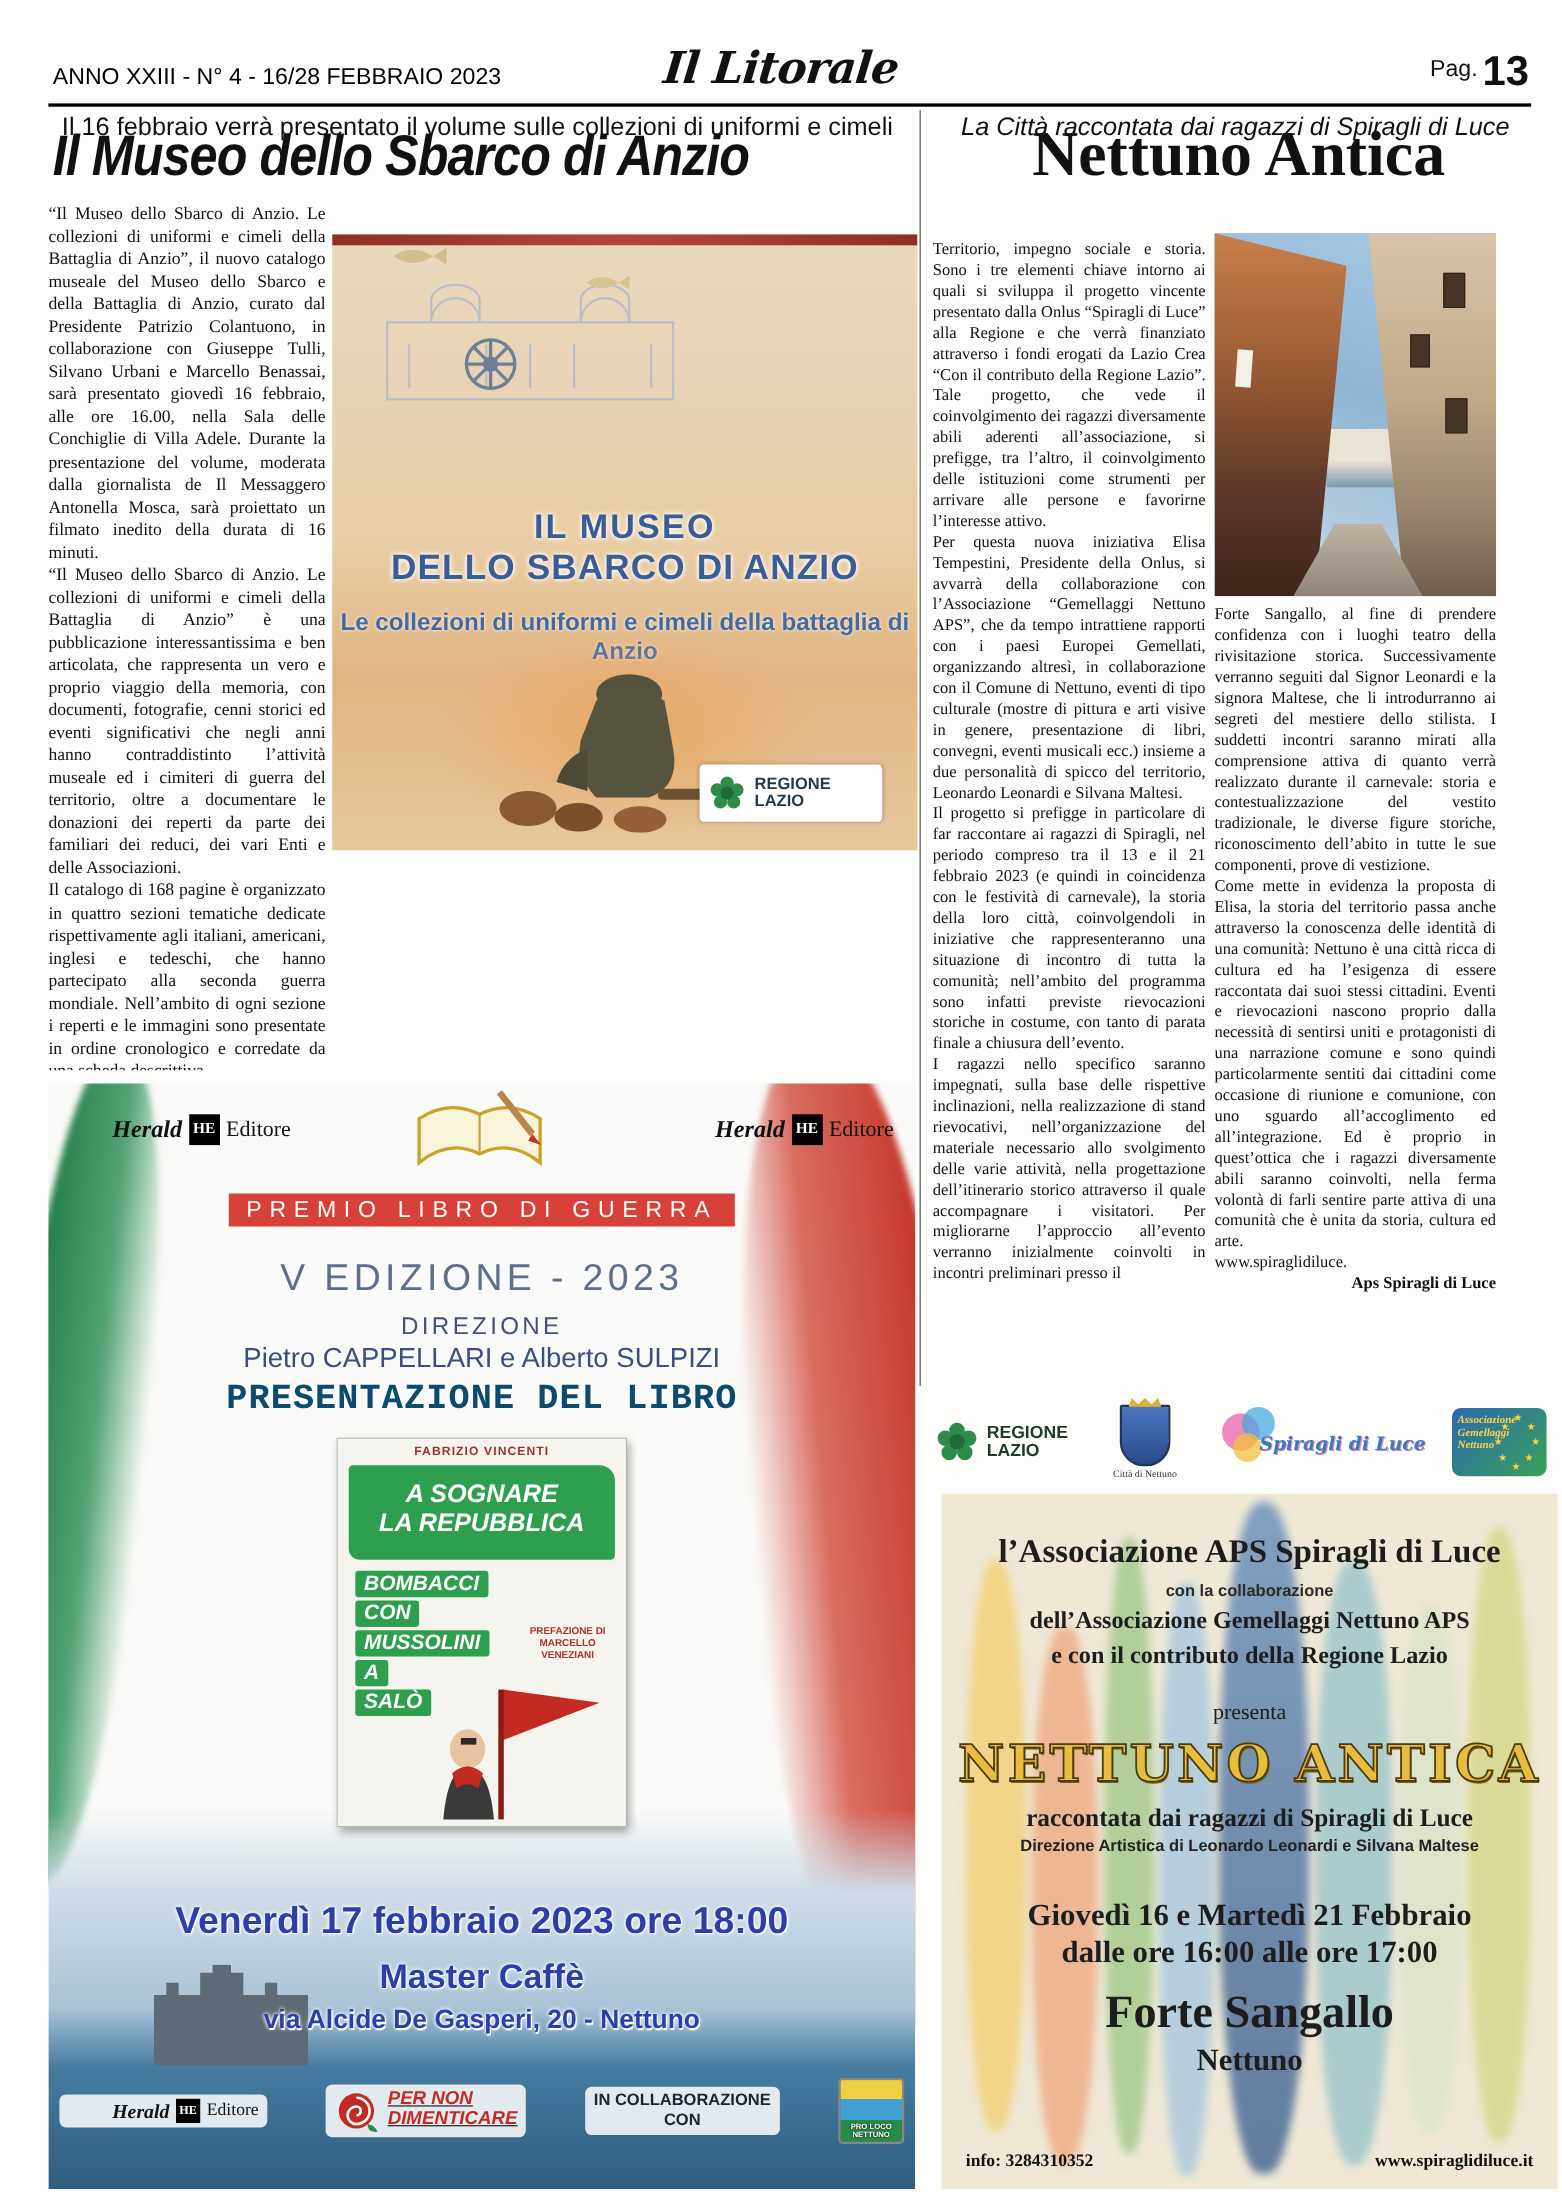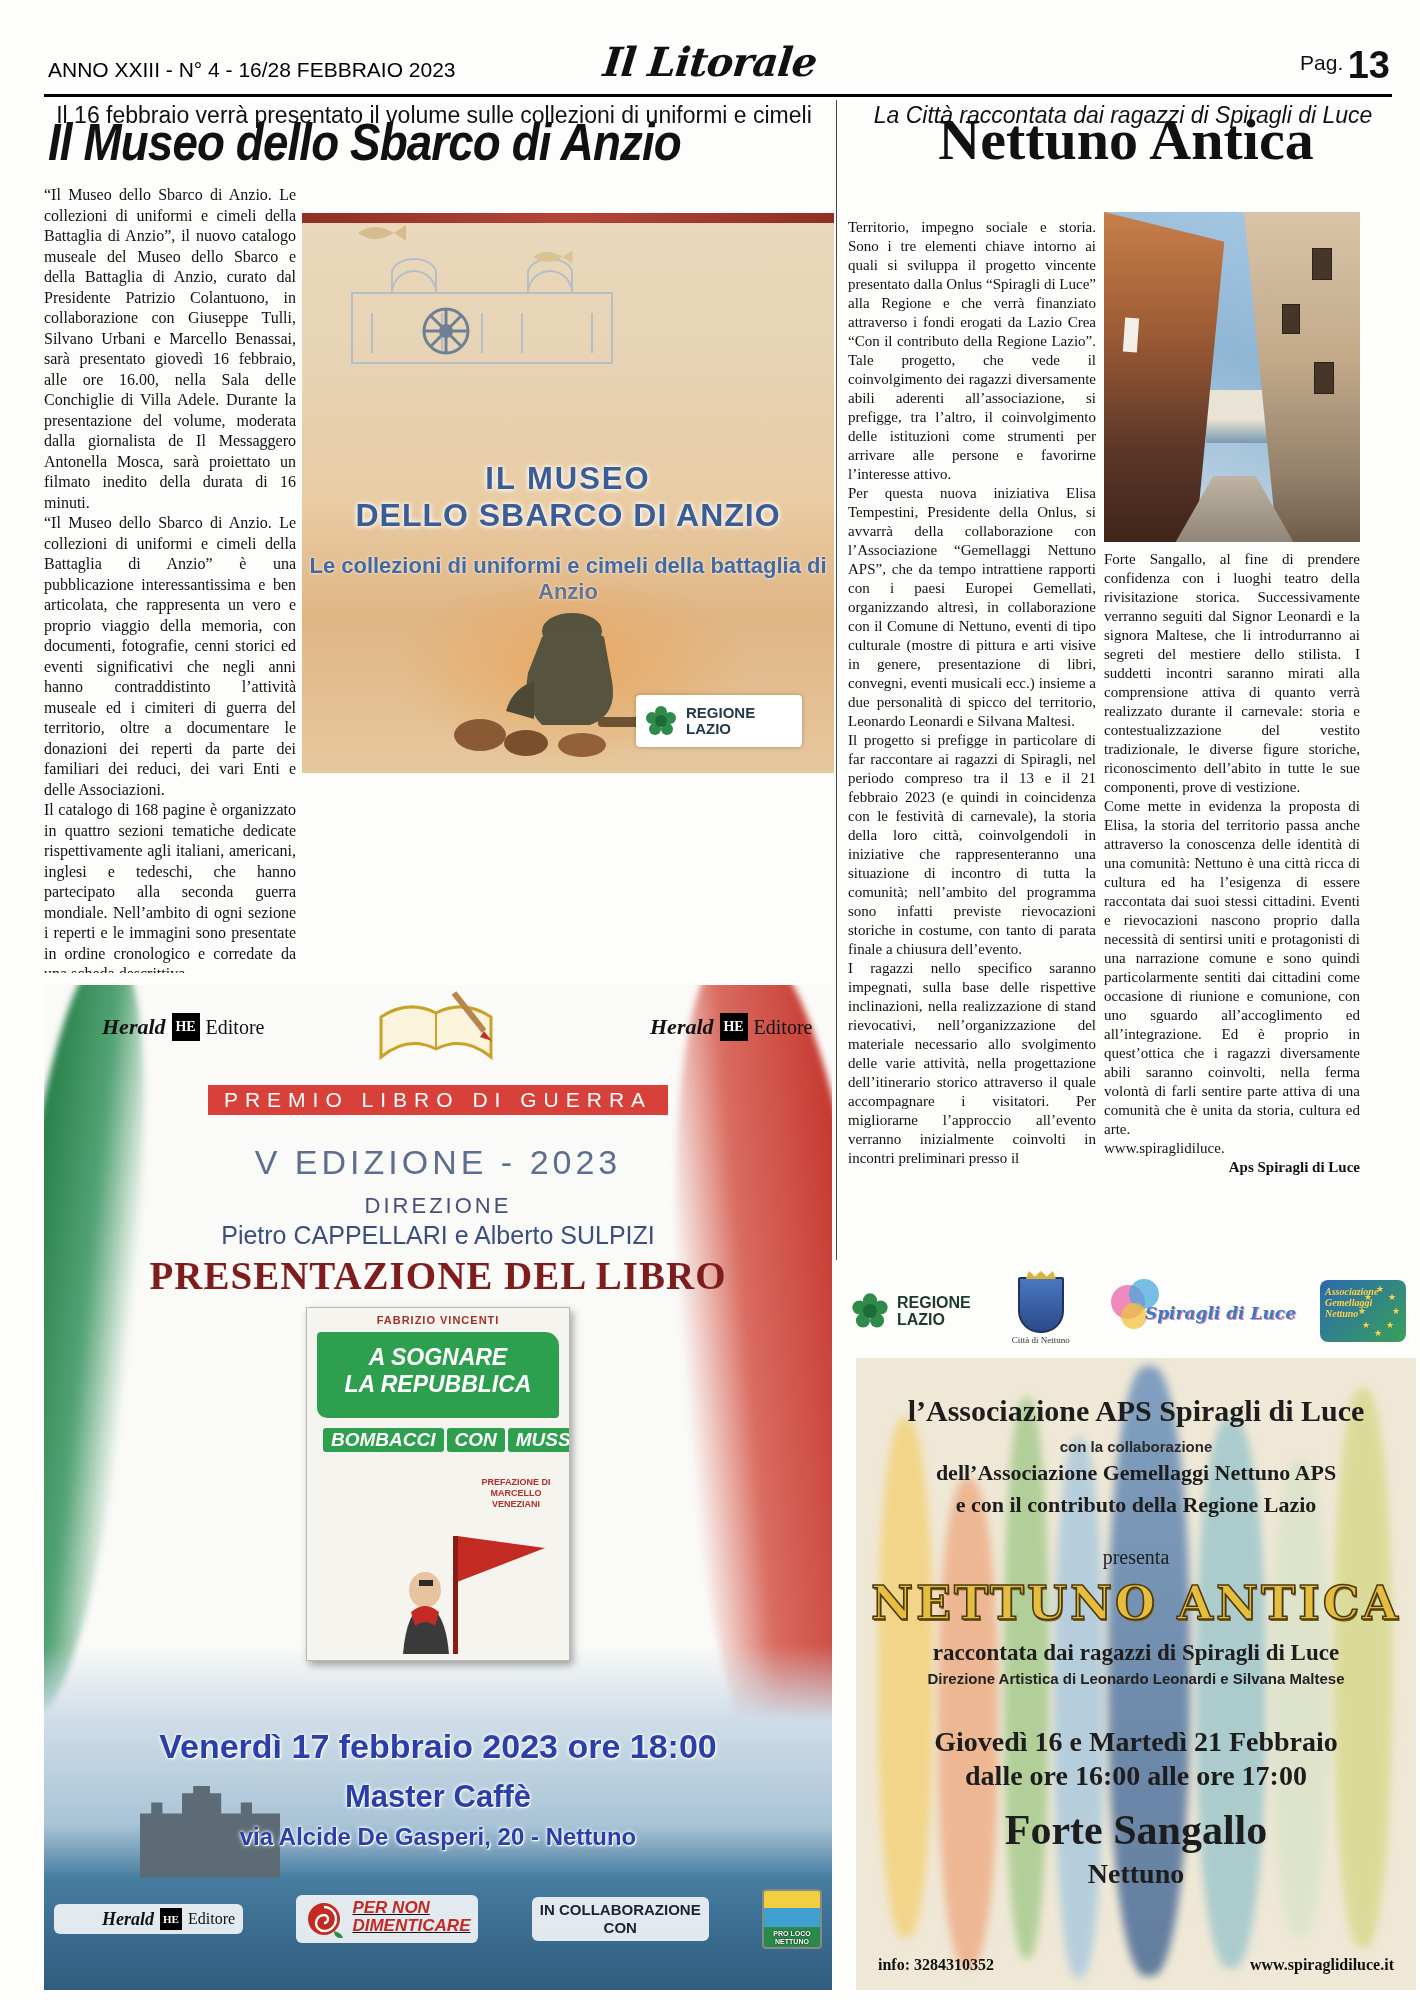--- a/index.html
+++ b/index.html
@@ -120,32 +120,32 @@
   .band-red span{display:inline-block;background:#d8403a;color:#fff;font-family:"Liberation Sans",sans-serif;
                  font-size:21px;letter-spacing:7px;padding:3px 16px;}
   .nettunia{left:0;right:0;top:132px;text-align:center;font-family:"Liberation Sans",sans-serif;
             font-size:18px;letter-spacing:7px;color:#9a9a9a;}
   .edizione{left:0;right:0;top:158px;text-align:center;font-family:"Liberation Sans",sans-serif;
             font-size:34px;letter-spacing:4px;color:#5d6e8e;}
   .direz{left:0;right:0;top:208px;text-align:center;font-family:"Liberation Sans",sans-serif;
          font-size:22px;letter-spacing:3px;color:#44517a;}
   .directors{left:0;right:0;top:236px;text-align:center;font-family:"Liberation Sans",sans-serif;
              font-size:25px;color:#3b4e7e;}
-  .presentz{left:0;right:0;top:268px;text-align:center;font-family:Liberation Serif, serif;
-            font-weight:bold;font-size:39px;letter-spacing:1px;color:#7f1d1d;}
+  .presentz{left:0;right:0;top:268px;text-align:center;font-family:Liberation Mono, monospace;
+            font-weight:bold;font-size:32px;letter-spacing:1px;color:#0c4a6e;}
   .warbook{left:262px;top:322px;width:262px;height:352px;background:#f6f4ef;border:1px solid #b8b8b0;
            box-shadow:3px 4px 8px rgba(0,0,0,.35);overflow:hidden;}
   .wb-author{position:absolute;left:0;right:0;top:6px;text-align:center;font-family:"Liberation Sans",sans-serif;
              font-size:11px;font-weight:bold;color:#a03028;letter-spacing:1px;}
   .wb-green{position:absolute;left:10px;right:10px;top:24px;height:86px;background:#2e9e4f;
             border-radius:4px 14px 4px 10px;color:#fff;text-align:center;font-family:"Liberation Sans",sans-serif;
             font-weight:bold;font-style:italic;}
   .wb-green .g1{font-size:23px;margin-top:12px;}
   .wb-green .g2{font-size:23px;}
-  .wb-chips{position:absolute;left:16px;top:120px;display:flex;align-items:flex-start;gap:3px;}
+  .wb-chips{position:absolute;left:16px;top:120px;display:flex;flex-direction:column;align-items:flex-start;gap:3px;}
   .wb-chip{background:#2e9e4f;color:#fff;font-family:"Liberation Sans",sans-serif;font-weight:bold;
            font-style:italic;font-size:19px;padding:1px 8px;border-radius:3px;}
   .wb-pref{position:absolute;right:10px;top:150px;width:86px;text-align:center;
            font-family:"Liberation Sans",sans-serif;font-size:9px;font-weight:bold;color:#b03028;line-height:11px;margin-top:19px;}
   .wb-art{position:absolute;left:0;right:0;bottom:0;height:130px;}
   .bluetxt{color:#2b3fa8;text-align:center;font-family:"Liberation Sans",sans-serif;font-weight:bold;
            text-shadow:0 0 3px #fff,0 0 5px #fff,1px 1px 0 #fff;}
   .wdate{left:0;right:0;top:742px;font-size:34px;}
   .wvenue{left:0;right:0;top:794px;font-size:31px;}
   .waddr{left:0;right:0;top:838px;font-size:24px;}

